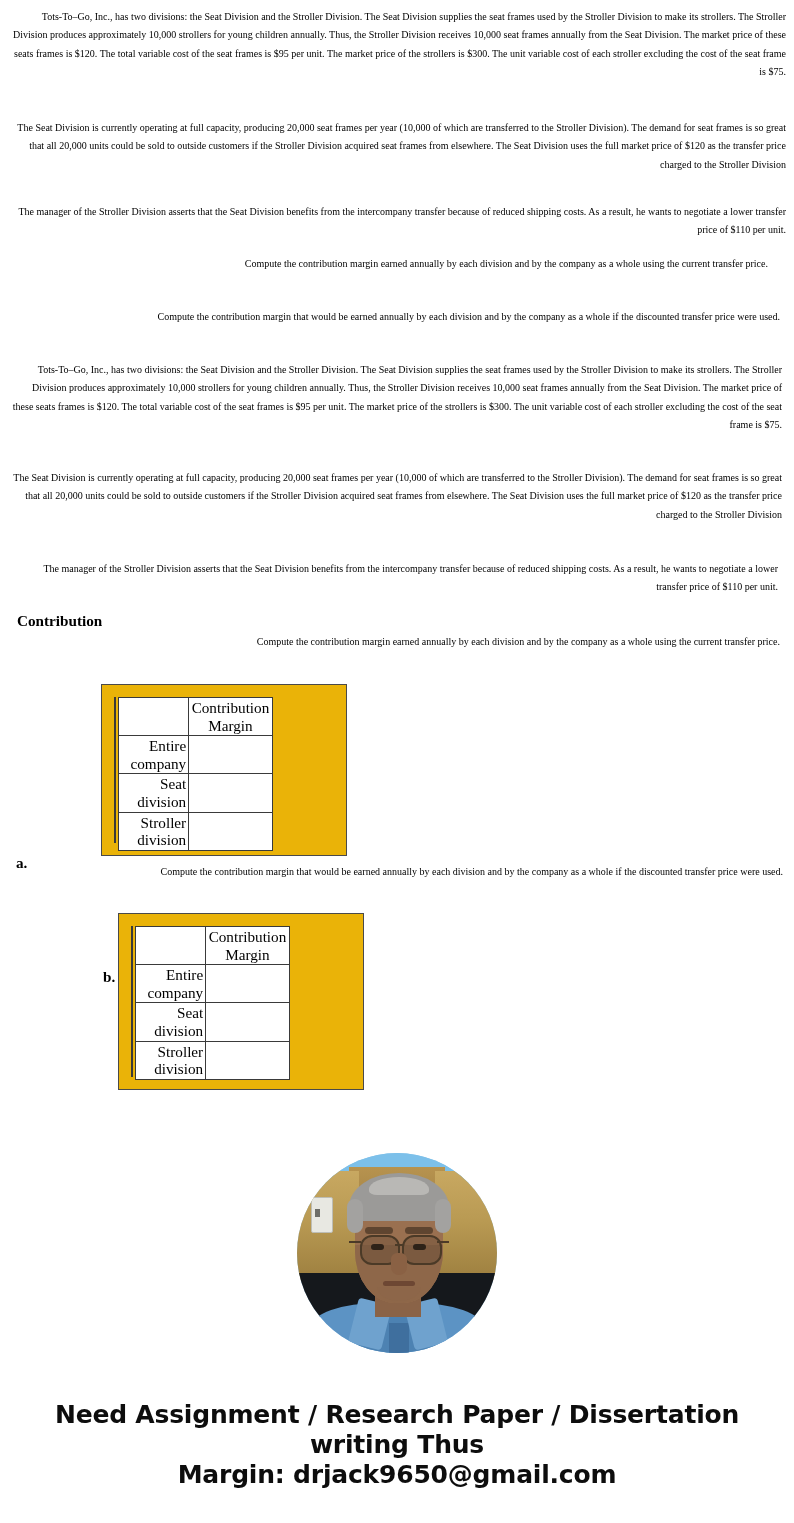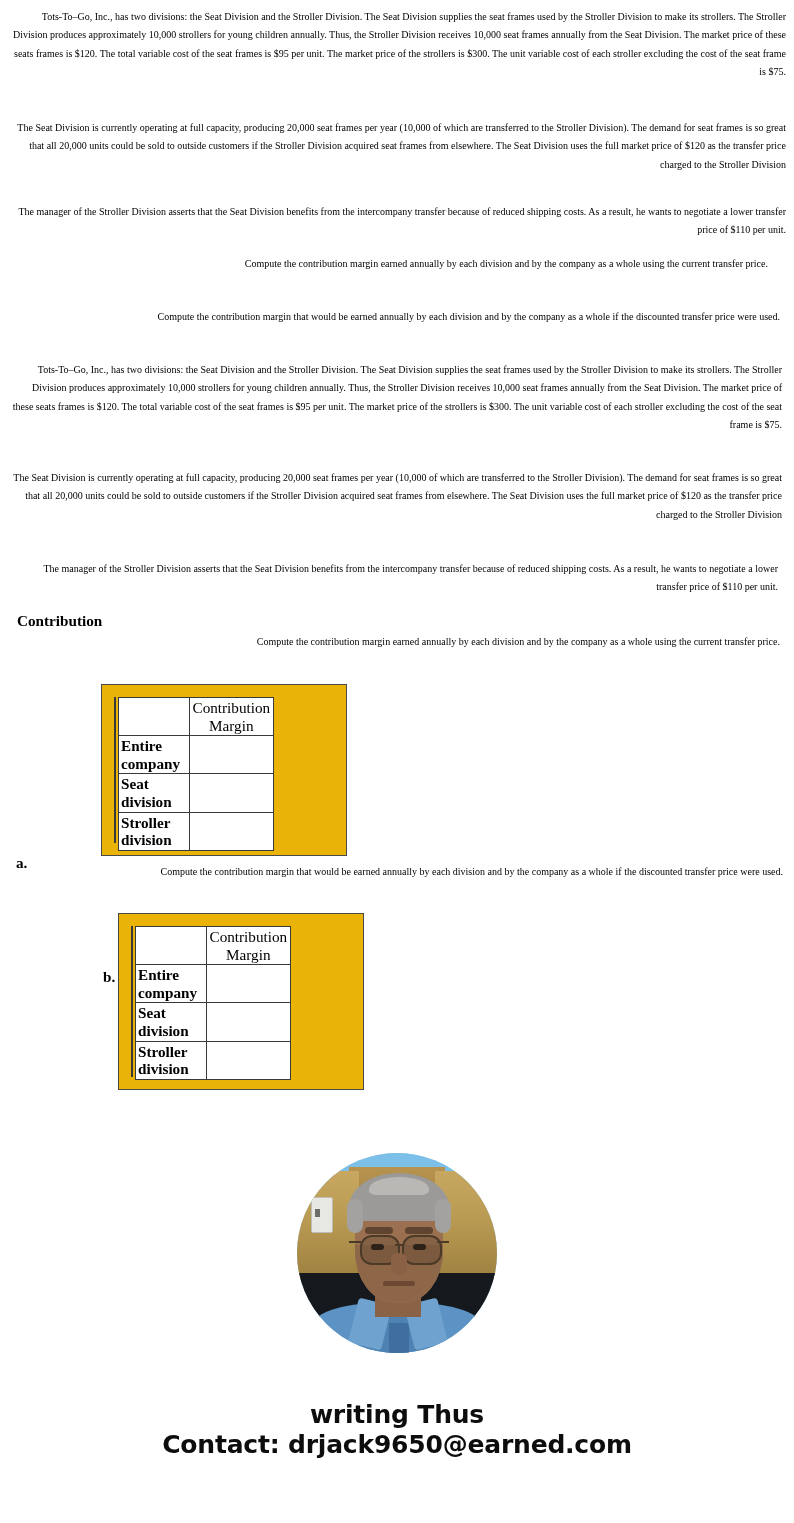--- a/index.html
+++ b/index.html
@@ -82,21 +82,21 @@
   }
   table.answer-grid td {
     border: 1px solid #3a3a3a;
     font-size: 15.2px;
     line-height: 17.6px;
     vertical-align: top;
     padding: 1px 2px;
     box-sizing: border-box;
     background: #fff;
   }
-  table.answer-grid td.col-label { width: 74px; text-align: left; font-weight: bold; }
+  table.answer-grid td.col-label { width: 74px; text-align: right; }
   table.answer-grid td.col-value { width: 84px; text-align: center; }
   table.answer-grid td.col-blank {
     width: 84px;
     border: none;
     background: transparent;
   }
   table.answer-grid tr.head-row td.col-label { border-right: 1px solid #3a3a3a; }
   table.answer-grid td.head-cm { text-align: center; }
 
   
@@ -322,15 +322,16 @@
     <div class="pt-layer pt-lens-r"></div>
     <div class="pt-layer pt-bridge"></div>
     <div class="pt-layer pt-arm-l"></div>
     <div class="pt-layer pt-arm-r"></div>
     <div class="pt-layer pt-nose"></div>
     <div class="pt-layer pt-mouth"></div>
   </div>
 </div>
 
 <div id="promo">
+  <span class="promo-line">Need Assignment / Research Paper / Dissertation</span>
   <span class="promo-line">writing Thus</span>
-  <span class="promo-line">Contact: drjack9650@earned.com</span>
+  <span class="promo-line">Margin: drjack9650@gmail.com</span>
 </div>
 
 </body></html>

